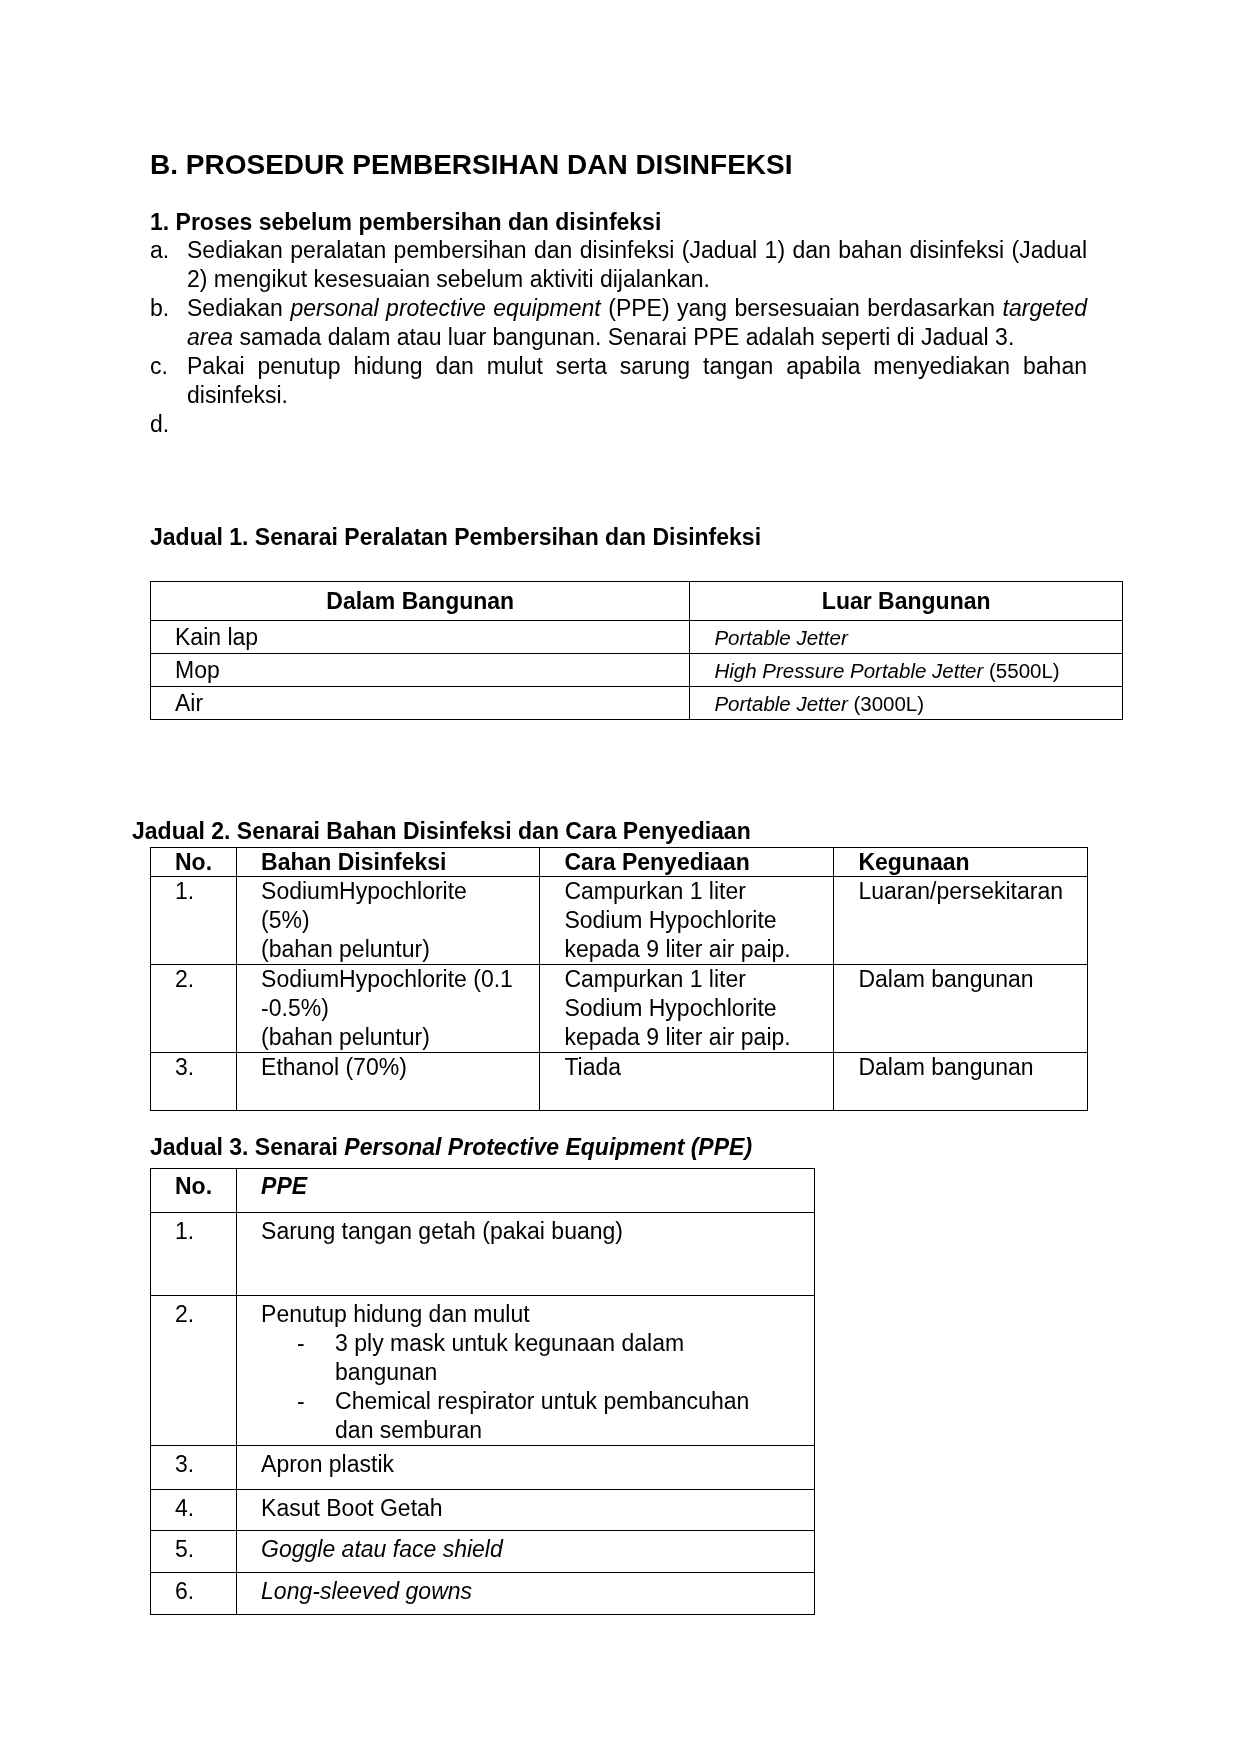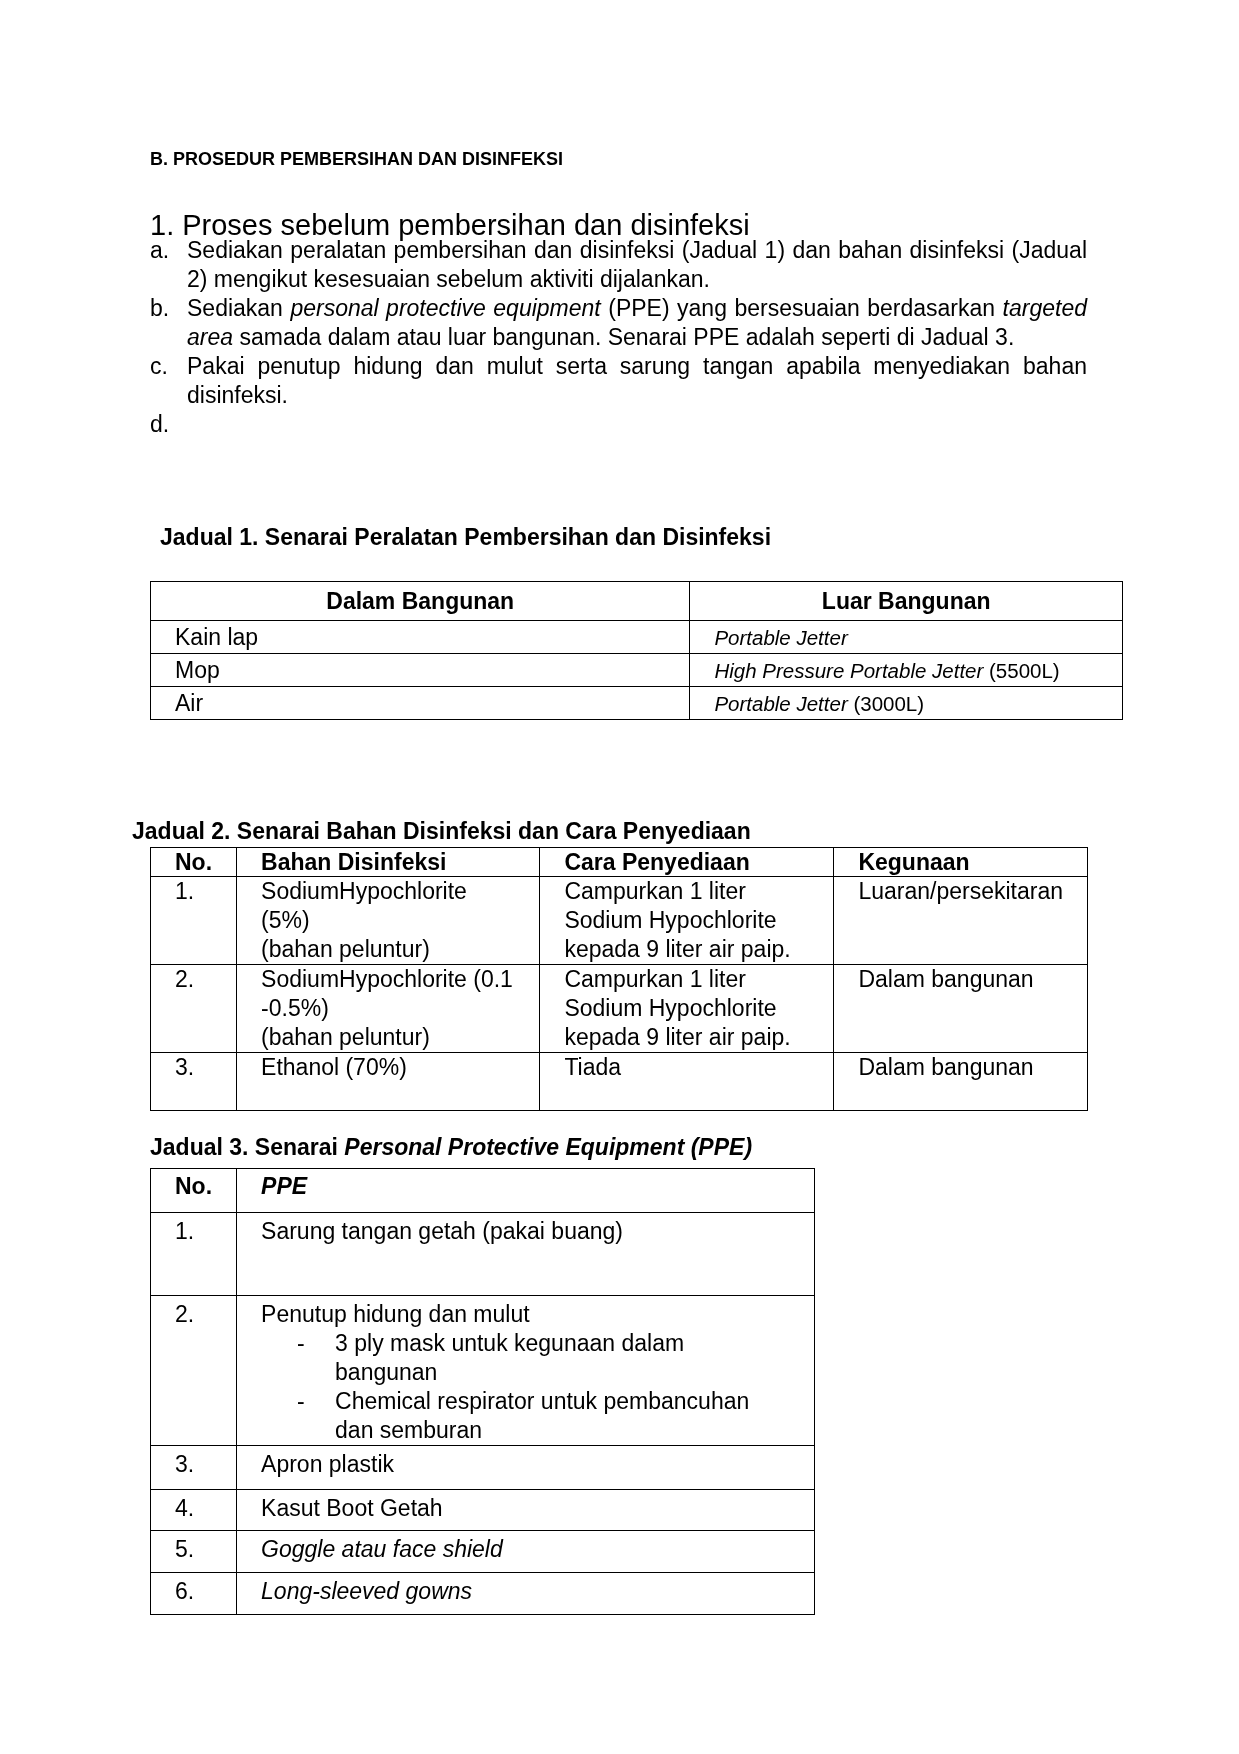--- a/index.html
+++ b/index.html
@@ -1,20 +1,20 @@
 <!DOCTYPE html>
 <html><head>
 <meta charset="utf-8">
 <style>
   html, body { margin: 0; padding: 0; background: #ffffff; }
   body { width: 1239px; height: 1754px; position: relative; overflow: hidden;
          font-family: "Liberation Sans", sans-serif; color: #000; }
   .abs { position: absolute; }
-  .h1 { left: 150px; top: 149px; font-size: 18px; font-weight: bold; }
-  .h2 { left: 150px; top: 209px; font-size: 29px; font-weight: normal; }
+  .h1 { left: 150px; top: 149px; font-size: 28px; font-weight: bold; }
+  .h2 { left: 150px; top: 209px; font-size: 23px; font-weight: bold; }
   .list { left: 150px; top: 236px; width: 937px; font-size: 23px; line-height: 29px; }
   .li { position: relative; padding-left: 37px; text-align: justify; }
   .li .mk { position: absolute; left: 0; top: 0; }
   .cap { font-size: 23px; font-weight: bold; }
   table { border-collapse: collapse; position: absolute; font-size: 23px; }
   td, th { border: 1.3px solid #000; padding: 0 24px; vertical-align: top; text-align: left; line-height: 29px; }
   .t1 { left: 150px; top: 581px; width: 973px; }
   .t1 th { text-align: center; font-weight: bold; height: 38px; vertical-align: middle; }
   .t1 td { height: 32px; vertical-align: middle; }
   .t1 td.small { font-size: 20.5px; }
@@ -42,21 +42,21 @@
     <span class="mk">b.</span><span>Sediakan </span><span class="it">personal protective equipment</span><span> (PPE) yang bersesuaian berdasarkan </span><span class="b it">targeted area</span><span> samada dalam atau luar bangunan.  Senarai PPE adalah seperti di Jadual 3.</span>
   </div>
   <div class="li">
     <span class="mk">c.</span><span>Pakai penutup hidung dan mulut serta sarung tangan apabila menyediakan bahan disinfeksi.</span>
   </div>
   <div class="li">
     <span class="mk">d.</span>
   </div>
 </div>
 
-<div class="abs cap" style="left:160px; top:524px;text-align:right;">Jadual 1. Senarai Peralatan Pembersihan dan Disinfeksi</div>
+<div class="abs cap" style="left:150px; top:524px;text-align:right;">Jadual 1. Senarai Peralatan Pembersihan dan Disinfeksi</div>
 <table class="t1">
   <colgroup>
       <col style="width:540px">
       <col style="width:433px">
     </colgroup>
   <tbody>
       <tr>
     <th>Dalam Bangunan</th>
     <th>Luar Bangunan</th>
   </tr>

